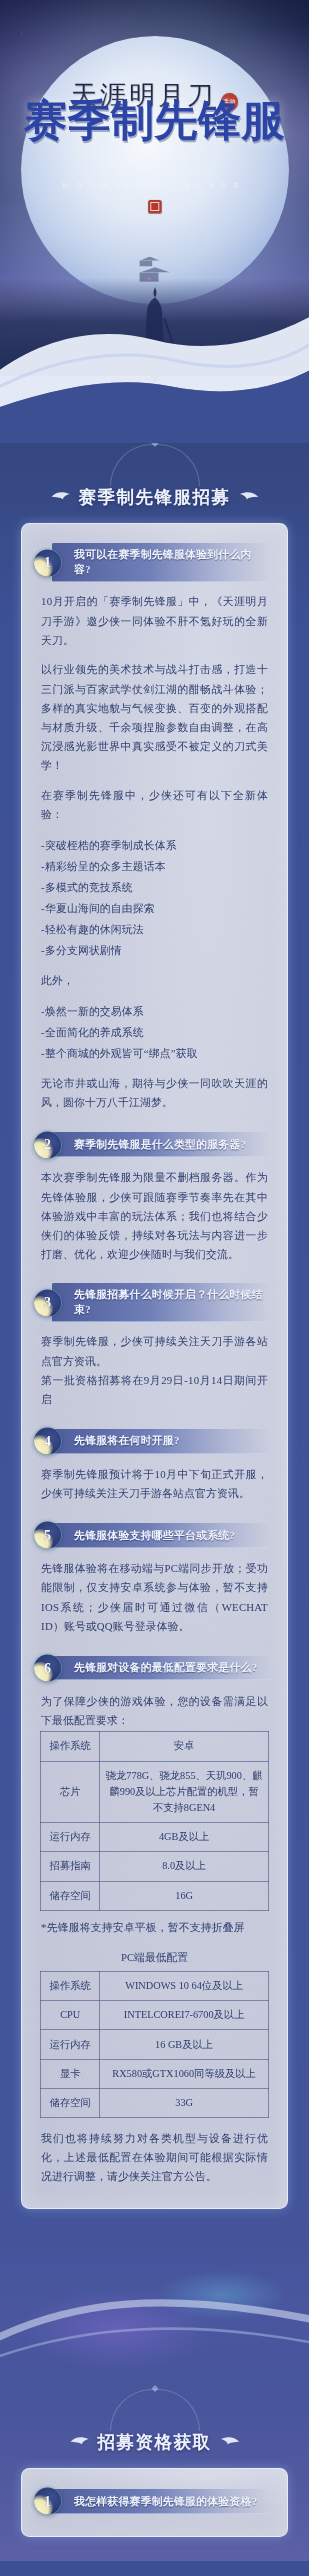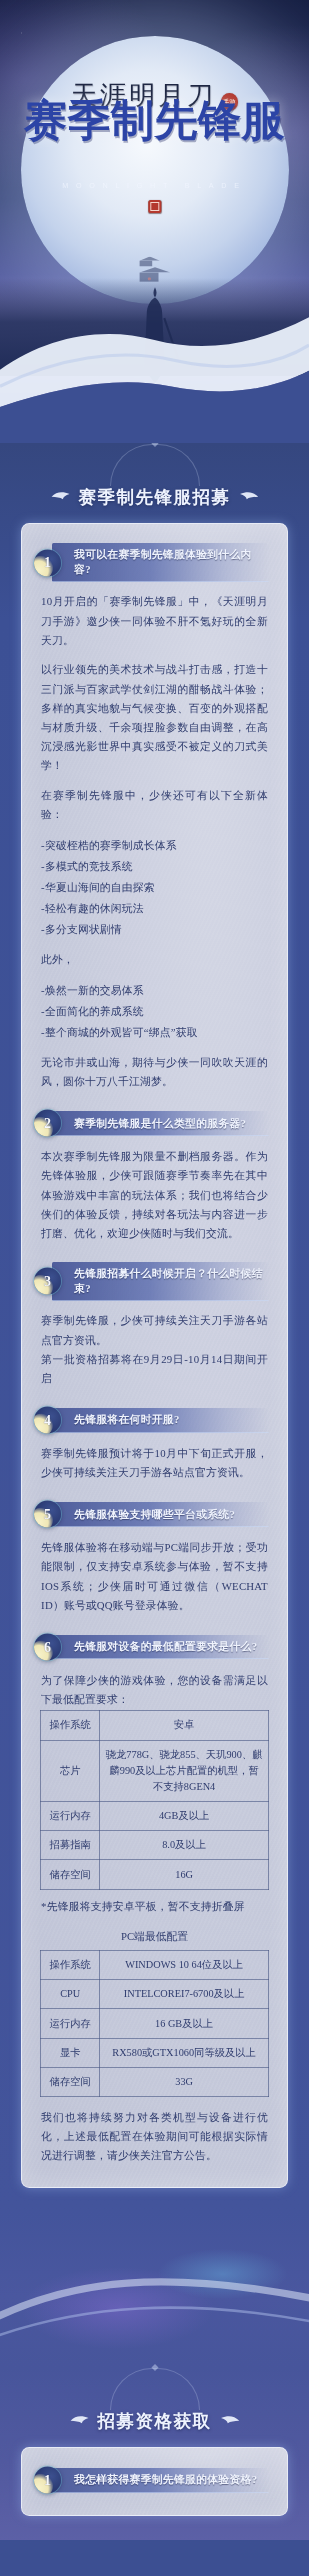--- a/index.html
+++ b/index.html
@@ -180,20 +180,21 @@
       <div class="qbar">
         <span class="qtext">我可以在赛季制先锋服体验到什么内容?</span>
       </div>
     </div>
     <div class="blocks">
               <div class="para">10月开启的「赛季制先锋服」中，《天涯明月刀手游》邀少侠一同体验不肝不氪好玩的全新天刀。</div>
               <div class="para">以行业领先的美术技术与战斗打击感，打造十三门派与百家武学仗剑江湖的酣畅战斗体验；多样的真实地貌与气候变换、百变的外观搭配与材质升级、千余项捏脸参数自由调整，在高沉浸感光影世界中真实感受不被定义的刀式美学！</div>
               <div class="para">在赛季制先锋服中，少侠还可有以下全新体验：</div>
               <div class="para list">
                 <div class="line">-突破桎梏的赛季制成长体系</div>
+                <div class="line">-精彩纷呈的众多主题话本</div>
                 <div class="line">-多模式的竞技系统</div>
                 <div class="line">-华夏山海间的自由探索</div>
                 <div class="line">-轻松有趣的休闲玩法</div>
                 <div class="line">-多分支网状剧情</div>
               </div>
               <div class="para">此外，</div>
               <div class="para list">
                 <div class="line">-焕然一新的交易体系</div>
                 <div class="line">-全面简化的养成系统</div>
                 <div class="line">-整个商城的外观皆可“绑点”获取</div>

